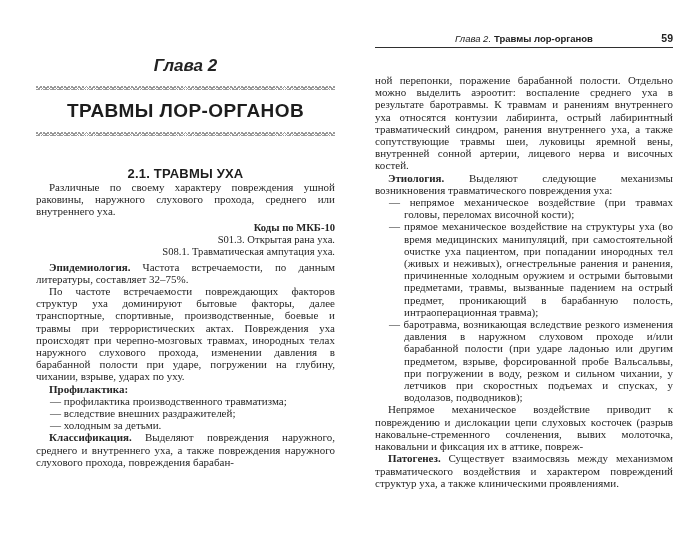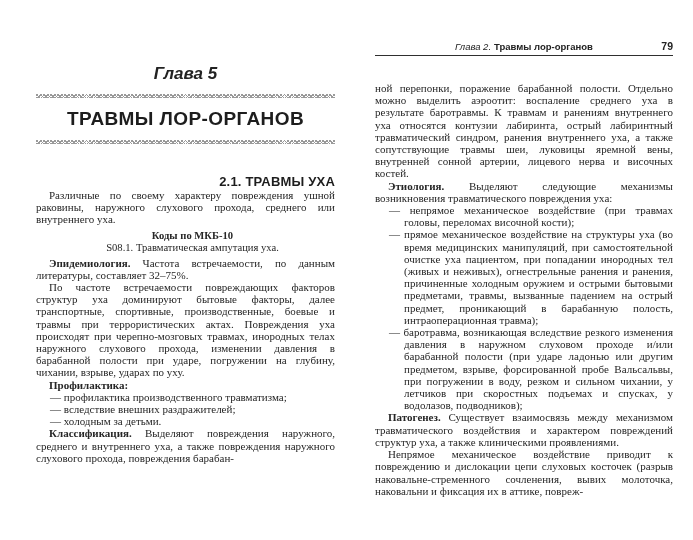--- a/index.html
+++ b/index.html
@@ -10,21 +10,21 @@
   .canvas {
     position: relative;
     width: 693px;
     height: 540px;
     background: #ffffff;
     overflow: hidden;
     color: #2a2a2a;
   }
   .page {
     position: absolute;
-    top: 8px;
+    top: 0;
     height: 456px;
   }
   .page-left  { left: 36px;  width: 299px; }
   .page-right { left: 375px; width: 298px; }
 
   
   .chapter-label {
     margin-top: 56px;
     text-align: center;
     font-family: "Liberation Sans", sans-serif;
@@ -45,21 +45,21 @@
     text-align: center;
     font-family: "Liberation Sans", sans-serif;
     font-weight: 700;
     font-size: 19px;
     letter-spacing: 0.4px;
     color: #1d1d1d;
   }
   .chapter-title + .hatch-rule { margin-top: 10px; }
   .section-title {
     margin: 30px 0 0 0;
-    text-align: right;
+    text-align: center;
     font-family: "Liberation Sans", sans-serif;
     font-weight: 700;
     font-size: 13px;
     letter-spacing: 0.2px;
     color: #1d1d1d;
   }
 
   
   .running-head {
     position: relative;
@@ -98,68 +98,69 @@
 
   .page-body p.para { margin: 0; text-indent: 13px; }
   .page-body p.para.noindent { text-indent: 0; }
   .page-body b { font-weight: 700; }
 
   .codes {
     margin: 4px 0 3px 0;
     padding-left: 14px;
     font-size: 10.6px;
     line-height: 12px;
-    text-align: center;
+    text-align: right;
   }
   .codes-title { font-weight: 700; }
 
   .list-item {
     padding-left: 29px;
     text-indent: -15px;
   }
 </style>
 </head>
 <body>
 
 <div class="canvas">
 
   <section class="page page-left">
-    <div class="chapter-label">Глава 5</div>
+    <div class="chapter-label">Глава 2</div>
     <div class="hatch-rule"></div>
     <h1 class="chapter-title">ТРАВМЫ ЛОР-ОРГАНОВ</h1>
     <div class="hatch-rule"></div>
     <h2 class="section-title">2.1. ТРАВМЫ УХА</h2>
     <div class="page-body">
         <p class="para">Различные по своему характеру повреждения ушной раковины, наружного слухового прохода, среднего или внутреннего уха.</p>
         <div class="codes">
           <div class="codes-title">Коды по МКБ-10</div>
+          <div class="code-line">S01.3. Открытая рана уха.</div>
           <div class="code-line">S08.1. Травматическая ампутация уха.</div>
         </div>
         <p class="para"><b>Эпидемиология. </b>Частота встречаемости, по данным литературы, составляет 32–75%.</p>
         <p class="para">По частоте встречаемости повреждающих факторов структур уха доминируют бытовые факторы, далее транспортные, спортивные, производственные, боевые и травмы при террористических актах. Повреждения уха происходят при черепно-мозговых травмах, инородных телах наружного слухового прохода, изменении давления в барабанной полости при ударе, погружении на глубину, чихании, взрыве, ударах по уху.</p>
         <p class="para"><b>Профилактика:</b></p>
         <div class="list-item">— профилактика производственного травматизма;</div>
         <div class="list-item">— вследствие внешних раздражителей;</div>
         <div class="list-item">— холодным за детьми.</div>
         <p class="para"><b>Классификация. </b>Выделяют повреждения наружного, среднего и внутреннего уха, а также повреждения наружного слухового прохода, повреждения барабан-</p>
       </div>
   </section>
 
   <section class="page page-right">
     <header class="running-head">
       <div class="running-title">
         <span class="rh-italic">Глава 2.</span><span class="rh-bold">Травмы лор-органов</span>
       </div>
-      <div class="page-number">79</div>
+      <div class="page-number">59</div>
     </header>
     <div class="head-rule"></div>
     <div class="page-body">
         <p class="para noindent">ной перепонки, поражение барабанной полости. Отдельно можно выделить аэроотит: воспаление среднего уха в результате баротравмы. К травмам и ранениям внутреннего уха относятся контузии лабиринта, острый лабиринтный травматический синдром, ранения внутреннего уха, а также сопутствующие травмы шеи, луковицы яремной вены, внутренней сонной артерии, лицевого нерва и височных костей.</p>
         <p class="para"><b>Этиология. </b>Выделяют следующие механизмы возникновения травматического повреждения уха:</p>
         <div class="list-item">— непрямое механическое воздействие (при травмах головы, переломах височной кости);</div>
         <div class="list-item">— прямое механическое воздействие на структуры уха (во время медицинских манипуляций, при самостоятельной очистке уха пациентом, при попадании инородных тел (живых и неживых), огнестрельные ранения и ранения, причиненные холодным оружием и острыми бытовыми предметами, травмы, вызванные падением на острый предмет, проникающий в барабанную полость, интраоперационная травма);</div>
         <div class="list-item">— баротравма, возникающая вследствие резкого изменения давления в наружном слуховом проходе и/или барабанной полости (при ударе ладонью или другим предметом, взрыве, форсированной пробе Вальсальвы, при погружении в воду, резком и сильном чихании, у летчиков при скоростных подъемах и спусках, у водолазов, подводников);</div>
+        <p class="para">Непрямое механическое воздействие приводит к повреждению и дислокации цепи слуховых косточек (разрыв наковальне-стременного сочленения, вывих молоточка, наковальни и фиксация их в аттике, повреж-</p>
         <p class="para"><b>Патогенез. </b>Существует взаимосвязь между механизмом травматического воздействия и характером повреждений структур уха, а также клиническими проявлениями.</p>
-        <p class="para">Непрямое механическое воздействие приводит к повреждению и дислокации цепи слуховых косточек (разрыв наковальне-стременного сочленения, вывих молоточка, наковальни и фиксация их в аттике, повреж-</p>
       </div>
   </section>
 
 </div>
 
 </body></html>

